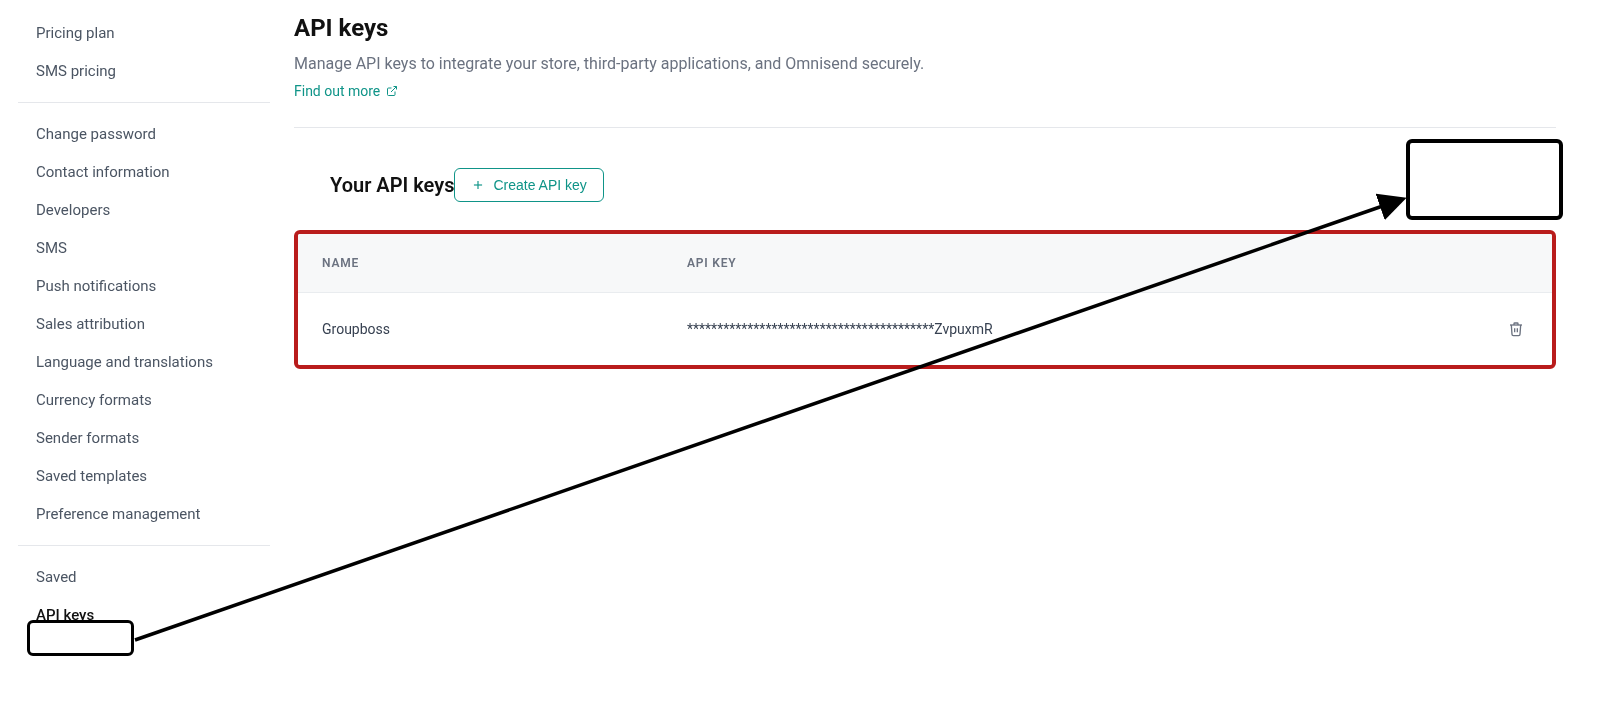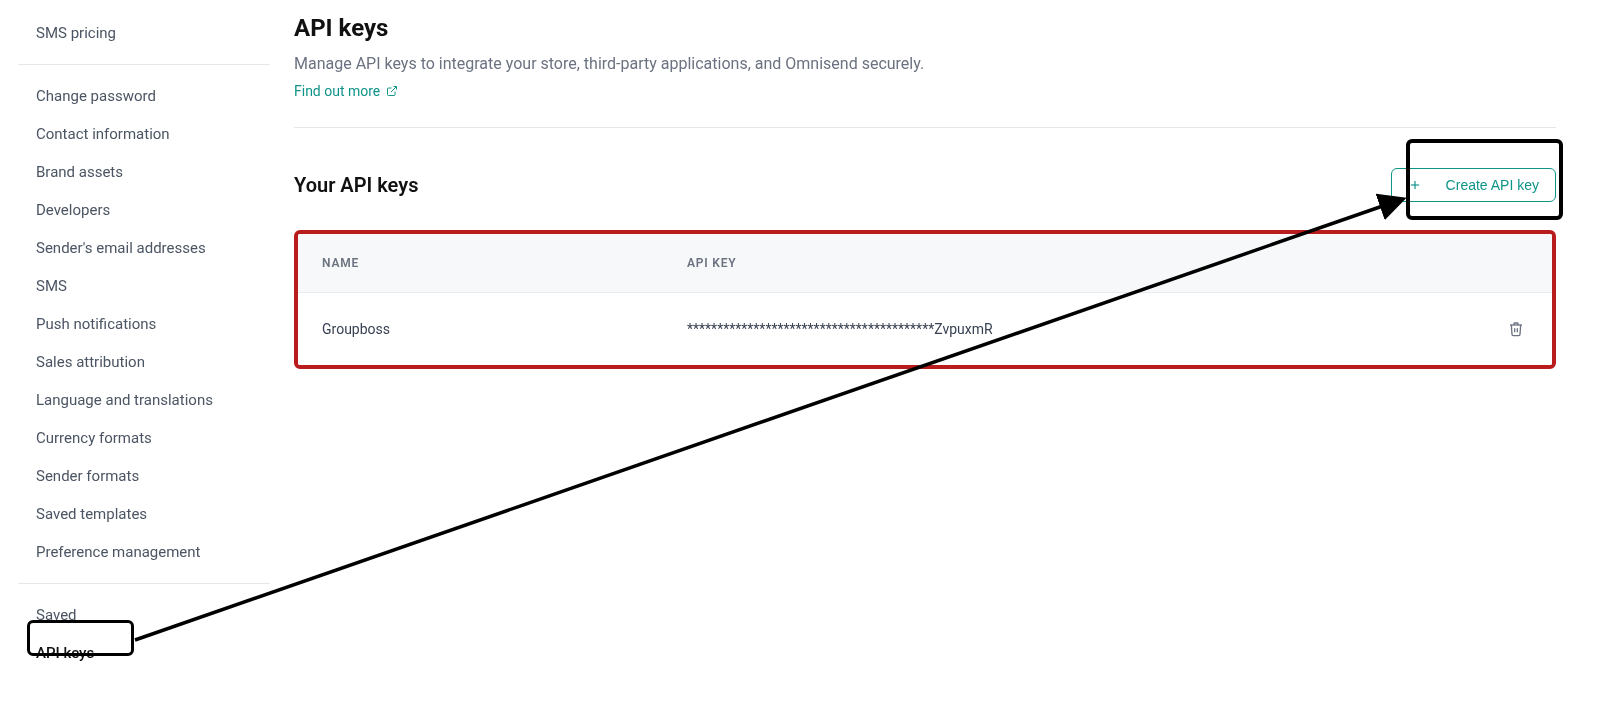--- a/index.html
+++ b/index.html
@@ -72,35 +72,36 @@
     width: 12px;
     height: 12px;
   }
   .section-divider {
     border: none;
     border-top: 1px solid #e5e7eb;
     margin: 0;
   }
   .section-header {
     display: flex;
-    justify-content: space-between;
+    justify-content: flex-start;
     align-items: center;
     margin-top: 40px;
     margin-bottom: 28px;
+    margin-left: 36px;
   }
   .section-title {
     font-size: 20px;
     font-weight: 600;
     color: #111;
     margin: 0;
   }
   .create-btn {
     display: inline-flex;
     align-items: center;
-    gap: 24px;
+    gap: 8px;
     border: 1.4px solid #0f9488;
     border-radius: 6px;
     background: #fff;
     color: #0f9488;
     font-size: 14px;
     padding: 8px 16px;
     cursor: pointer;
     font-weight: 500;
   }
   .plus-icon {
@@ -166,30 +167,29 @@
     pointer-events: none;
   }
 </style>
 </head>
 <body>
 
 <div class="layout">
   <nav class="sidebar">
 
     <div class="sidebar-group">
+      <div class="sidebar-item">Pricing plan</div>
       <div class="sidebar-item">SMS pricing</div>
     </div>
     <hr class="sidebar-divider">
 
     <div class="sidebar-group">
       <div class="sidebar-item">Change password</div>
       <div class="sidebar-item">Contact information</div>
-      <div class="sidebar-item">Brand assets</div>
       <div class="sidebar-item">Developers</div>
-      <div class="sidebar-item">Sender's email addresses</div>
       <div class="sidebar-item">SMS</div>
       <div class="sidebar-item">Push notifications</div>
       <div class="sidebar-item">Sales attribution</div>
       <div class="sidebar-item">Language and translations</div>
       <div class="sidebar-item">Currency formats</div>
       <div class="sidebar-item">Sender formats</div>
       <div class="sidebar-item">Saved templates</div>
       <div class="sidebar-item">Preference management</div>
     </div>
     <hr class="sidebar-divider">

